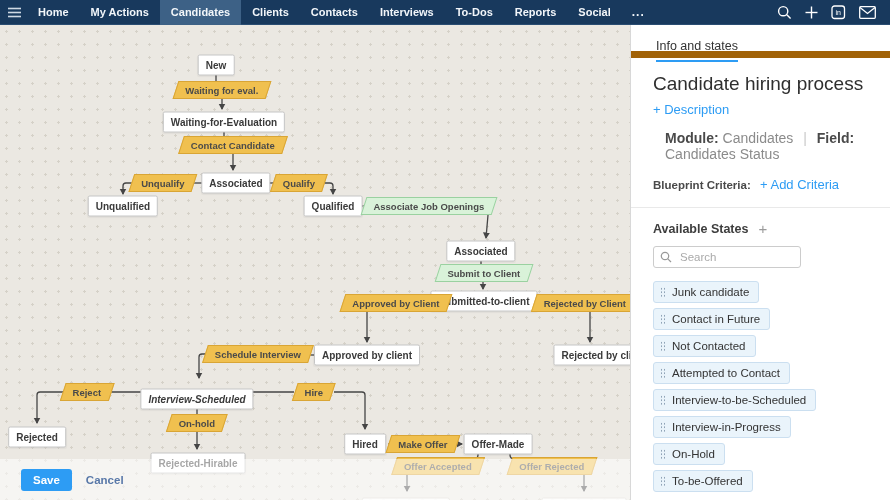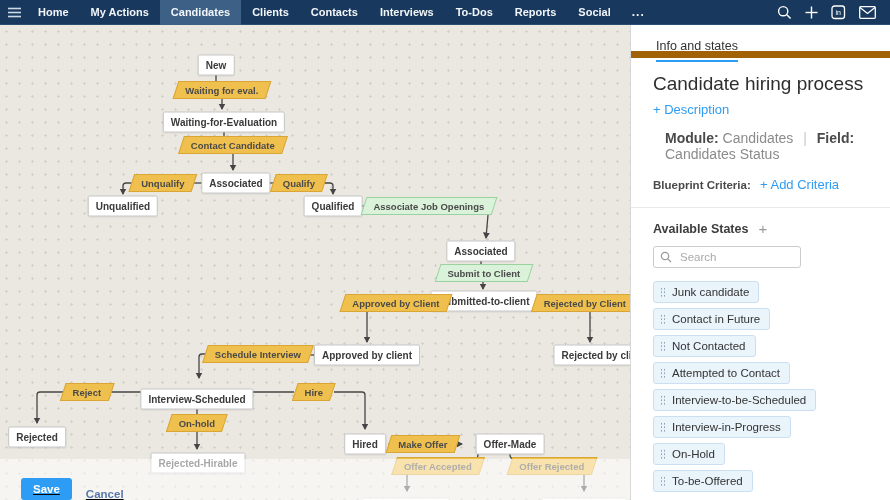--- a/index.html
+++ b/index.html
@@ -37,21 +37,21 @@
     color:#aba79f; box-shadow:none; }
 
   .transition { position:absolute; z-index:2; transform:translate(-50%,-50%) skewX(-18deg);
     font-size:9.5px; font-weight:700; color:#4a4a4a; padding:2.5px 9px;
     white-space:nowrap; cursor:pointer; }
   .transition > span { display:inline-block; transform:skewX(18deg); }
   .t-yellow { background:#f0c04f; border:1px solid #d9a535; }
   .t-green  { background:#d9f2d9; border:1px solid #9ad1a0; }
 
   .canvas-footer { position:absolute; left:0; bottom:0; width:630px; height:41px;
-    background:rgba(255,255,255,0.55); z-index:3; display:flex; align-items:flex-end;text-decoration:underline; }
+    background:rgba(255,255,255,0.55); z-index:3; display:flex; align-items:center; }
   .save-btn { margin-left:21px; background:#2d9cf4; color:#fff; border:none;
     border-radius:3px; font-size:11.5px; font-weight:700; padding:5px 12px;
     cursor:pointer; font-family:inherit; }
   .cancel-link { margin-left:14px; color:#5878a8; font-size:11.5px; font-weight:700;
     cursor:pointer; text-decoration:none; }
 
   
   .panel { width:260px; height:475px; background:#fff; border-left:1px solid #d8d8d8;
     overflow:hidden; }
   .tabbar { padding:11px 0 0 25px; border-bottom:7px solid #a16207; height:33px; }
@@ -176,25 +176,25 @@
     </div>
   <div class="node" style="left: 216px; top: 40px;">New</div>
       <div class="node" style="left: 224px; top: 97px;">Waiting-for-Evaluation</div>
       <div class="node" style="left: 236px; top: 158px;">Associated</div>
       <div class="node" style="left: 123px; top: 181px;">Unqualified</div>
       <div class="node" style="left: 333px; top: 181px;">Qualified</div>
       <div class="node" style="left: 481px; top: 226px;">Associated</div>
       <div class="node" style="left: 484px; top: 276px;">Submitted-to-client</div>
       <div class="node" style="left: 367px; top: 330px;">Approved by client</div>
       <div class="node" style="left: 604px; top: 330px;">Rejected by client</div>
-      <div class="node" style="left: 197px; top: 374px;">Interview-Scheduled</div>
+      <div class="node" style="left: 197px; top: 374px; font-style: italic;">Interview-Scheduled</div>
       <div class="node" style="left: 37px; top: 412px;">Rejected</div>
       <div class="node" style="left: 198px; top: 438px;">Rejected-Hirable</div>
       <div class="node" style="left: 365px; top: 419px;">Hired</div>
-      <div class="node" style="left: 498px; top: 419px; margin-left: 12px;">Offer-Made</div>
+      <div class="node" style="left: 498px; top: 419px;">Offer-Made</div>
       <div class="node disabled" style="left: 406px; top: 483px;">Offer-Accepted</div>
       <div class="node disabled" style="left: 584px; top: 483px;">Offer-Declined</div>
       <div class="transition t-yellow" style="left: 222px; top: 65px;"><span>Waiting for eval.</span></div>
       <div class="transition t-yellow" style="left: 233px; top: 120px;"><span>Contact Candidate</span></div>
       <div class="transition t-yellow" style="left: 163px; top: 158px;"><span>Unqualify</span></div>
       <div class="transition t-yellow" style="left: 299px; top: 158px;"><span>Qualify</span></div>
       <div class="transition t-green" style="left: 429px; top: 181px;"><span>Associate Job Openings</span></div>
       <div class="transition t-green" style="left: 484px; top: 248px;"><span>Submit to Client</span></div>
       <div class="transition t-yellow" style="left: 396px; top: 278px;"><span>Approved by Client</span></div>
       <div class="transition t-yellow" style="left: 585px; top: 278px;"><span>Rejected by Client</span></div>

